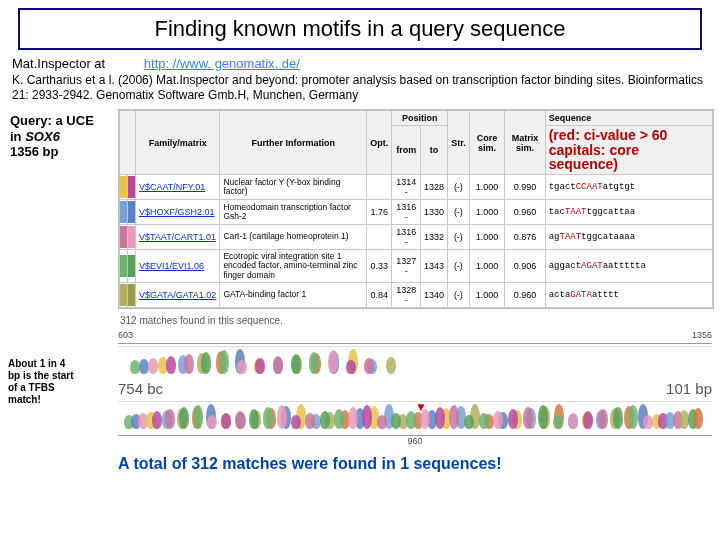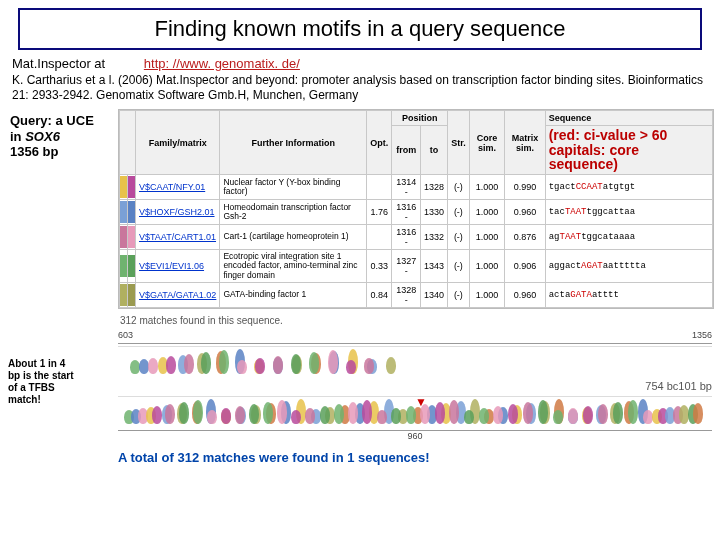--- a/index.html
+++ b/index.html
@@ -17,21 +17,21 @@
     margin: 8px 18px 6px 18px;
     border: 2px solid #0a0a7a;
     padding: 6px 10px;
     font-size: 22px;
     text-align: center;
   }
   .intro {
     margin: 0 12px 2px 12px;
     font-size: 13px;
   }
-  .intro a { color: #b91c1c; text-decoration: underline; padding-left: 35px; }
+  .intro a { color: #3b82f6; text-decoration: underline; padding-left: 35px; }
   .citation {
     margin: 0 12px 6px 12px;
     font-size: 12px;
     line-height: 1.25;
   }
   .main-row {
     display: flex;
     padding: 0 6px;
   }
   .query-box {
@@ -95,35 +95,35 @@
   .blob {
     position: absolute;
     bottom: 2px;
     width: 10px;
     height: 22px;
     border-radius: 50% 50% 45% 45%;
     opacity: 0.85;
   }
   .label-row {
     display: flex;
-    justify-content: flex-end;
-    font-size: 11px;
+    justify-content: space-between;
+    font-size: 15px;
     color: #555;
     margin: 2px 0 4px 0;
   }
   .marker {
     position: absolute;
     top: -2px;
     font-size: 12px;
     color: #c00;
     font-weight: bold;
   }
   .total-line {
     margin: 4px 0 0 118px;
-    font-size: 13px;
+    font-size: 16px;
     font-weight: bold;
     color: #0044aa;
   }
 </style>
 </head>
 <body>
 
 <div class="title-box">Finding known motifs in a query sequence</div>
 
 <div class="intro">

